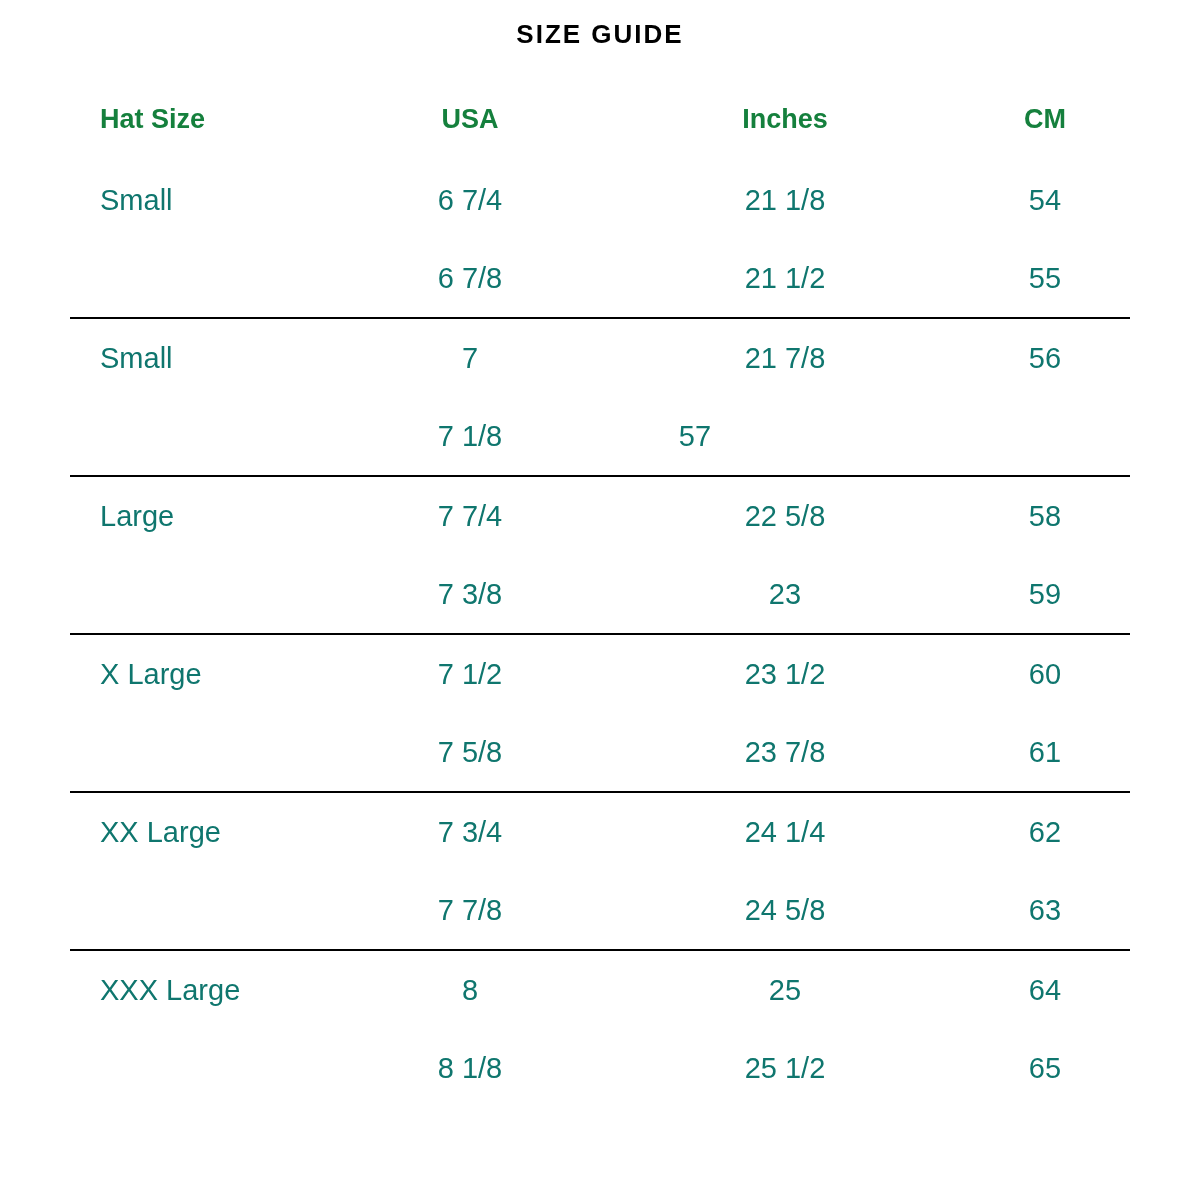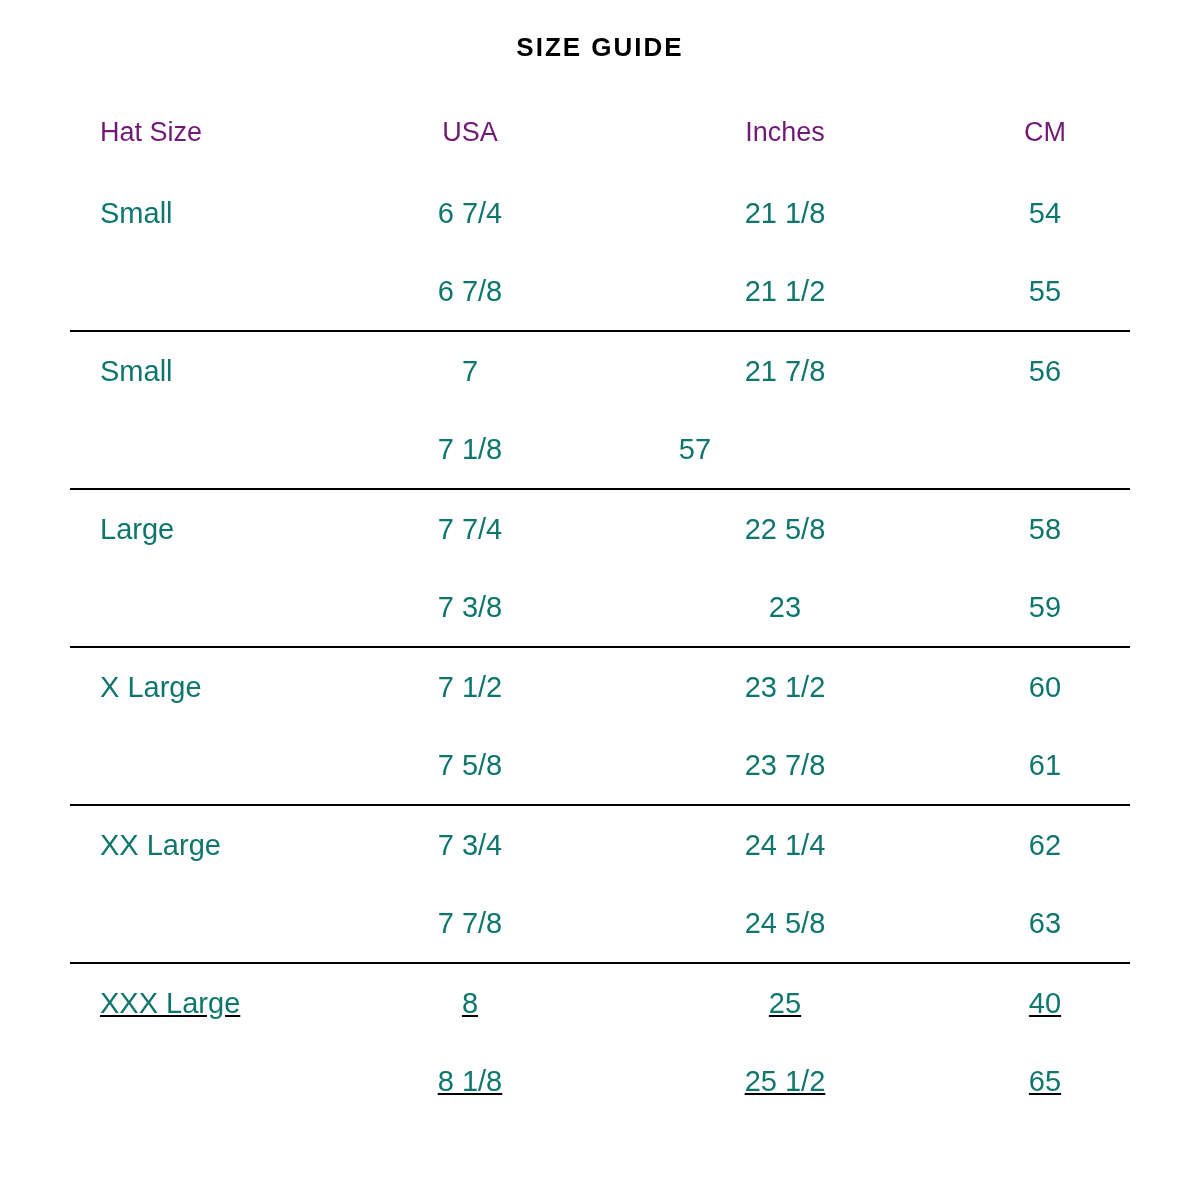--- a/index.html
+++ b/index.html
@@ -12,60 +12,59 @@
     color: #000000;
     overflow: hidden;
   }
   .page {
     width: 1200px;
     height: 1200px;
     position: relative;
   }
   .title {
     margin: 0;
-    padding-top: 32px;
+    padding-top: 19px;
     text-align: center;
     font-size: 26px;
     line-height: 30px;
     font-weight: 700;
     letter-spacing: 2px;
     color: #000000;
   }
   .size-table {
     width: 1060px;
     margin-left: 70px;
     margin-top: 28px;
   }
   .row {
     display: flex;
     align-items: center;
     height: 78px;
   }
   .header-row {
     height: 84px;
     font-size: 27px;
-    font-weight: 400;
-    color: #701a75;
+    font-weight: 700;
+    color: #15803d;
   }
   .data-row {
     font-size: 29px;
     font-weight: 400;
     color: #0f766e;
   }
   .cell { box-sizing: border-box; }
   .c1 { width: 260px; padding-left: 30px; text-align: left; }
   .c2 { width: 280px; text-align: center; }
   .c3 { width: 350px; text-align: center; }
   .c4 { width: 170px; text-align: center; }
   .group {
     border-bottom: 2px solid #000000;
   }
   .group.last {
     border-bottom: none;
-    text-decoration: underline;
   }
 </style>
 </head>
 <body>
 
 <div class="page">
 
   <h1 class="title">SIZE GUIDE</h1>
 
   <div class="size-table">
@@ -149,21 +148,21 @@
         <div class="cell c3">24 5/8</div>
         <div class="cell c4">63</div>
       </div>
     </div>
 
     <div class="group last">
       <div class="row data-row">
         <div class="cell c1">XXX Large</div>
         <div class="cell c2">8</div>
         <div class="cell c3">25</div>
-        <div class="cell c4">40</div>
+        <div class="cell c4">64</div>
       </div>
       <div class="row data-row">
         <div class="cell c1"></div>
         <div class="cell c2">8 1/8</div>
         <div class="cell c3">25 1/2</div>
         <div class="cell c4">65</div>
       </div>
     </div>
 
   </div>

